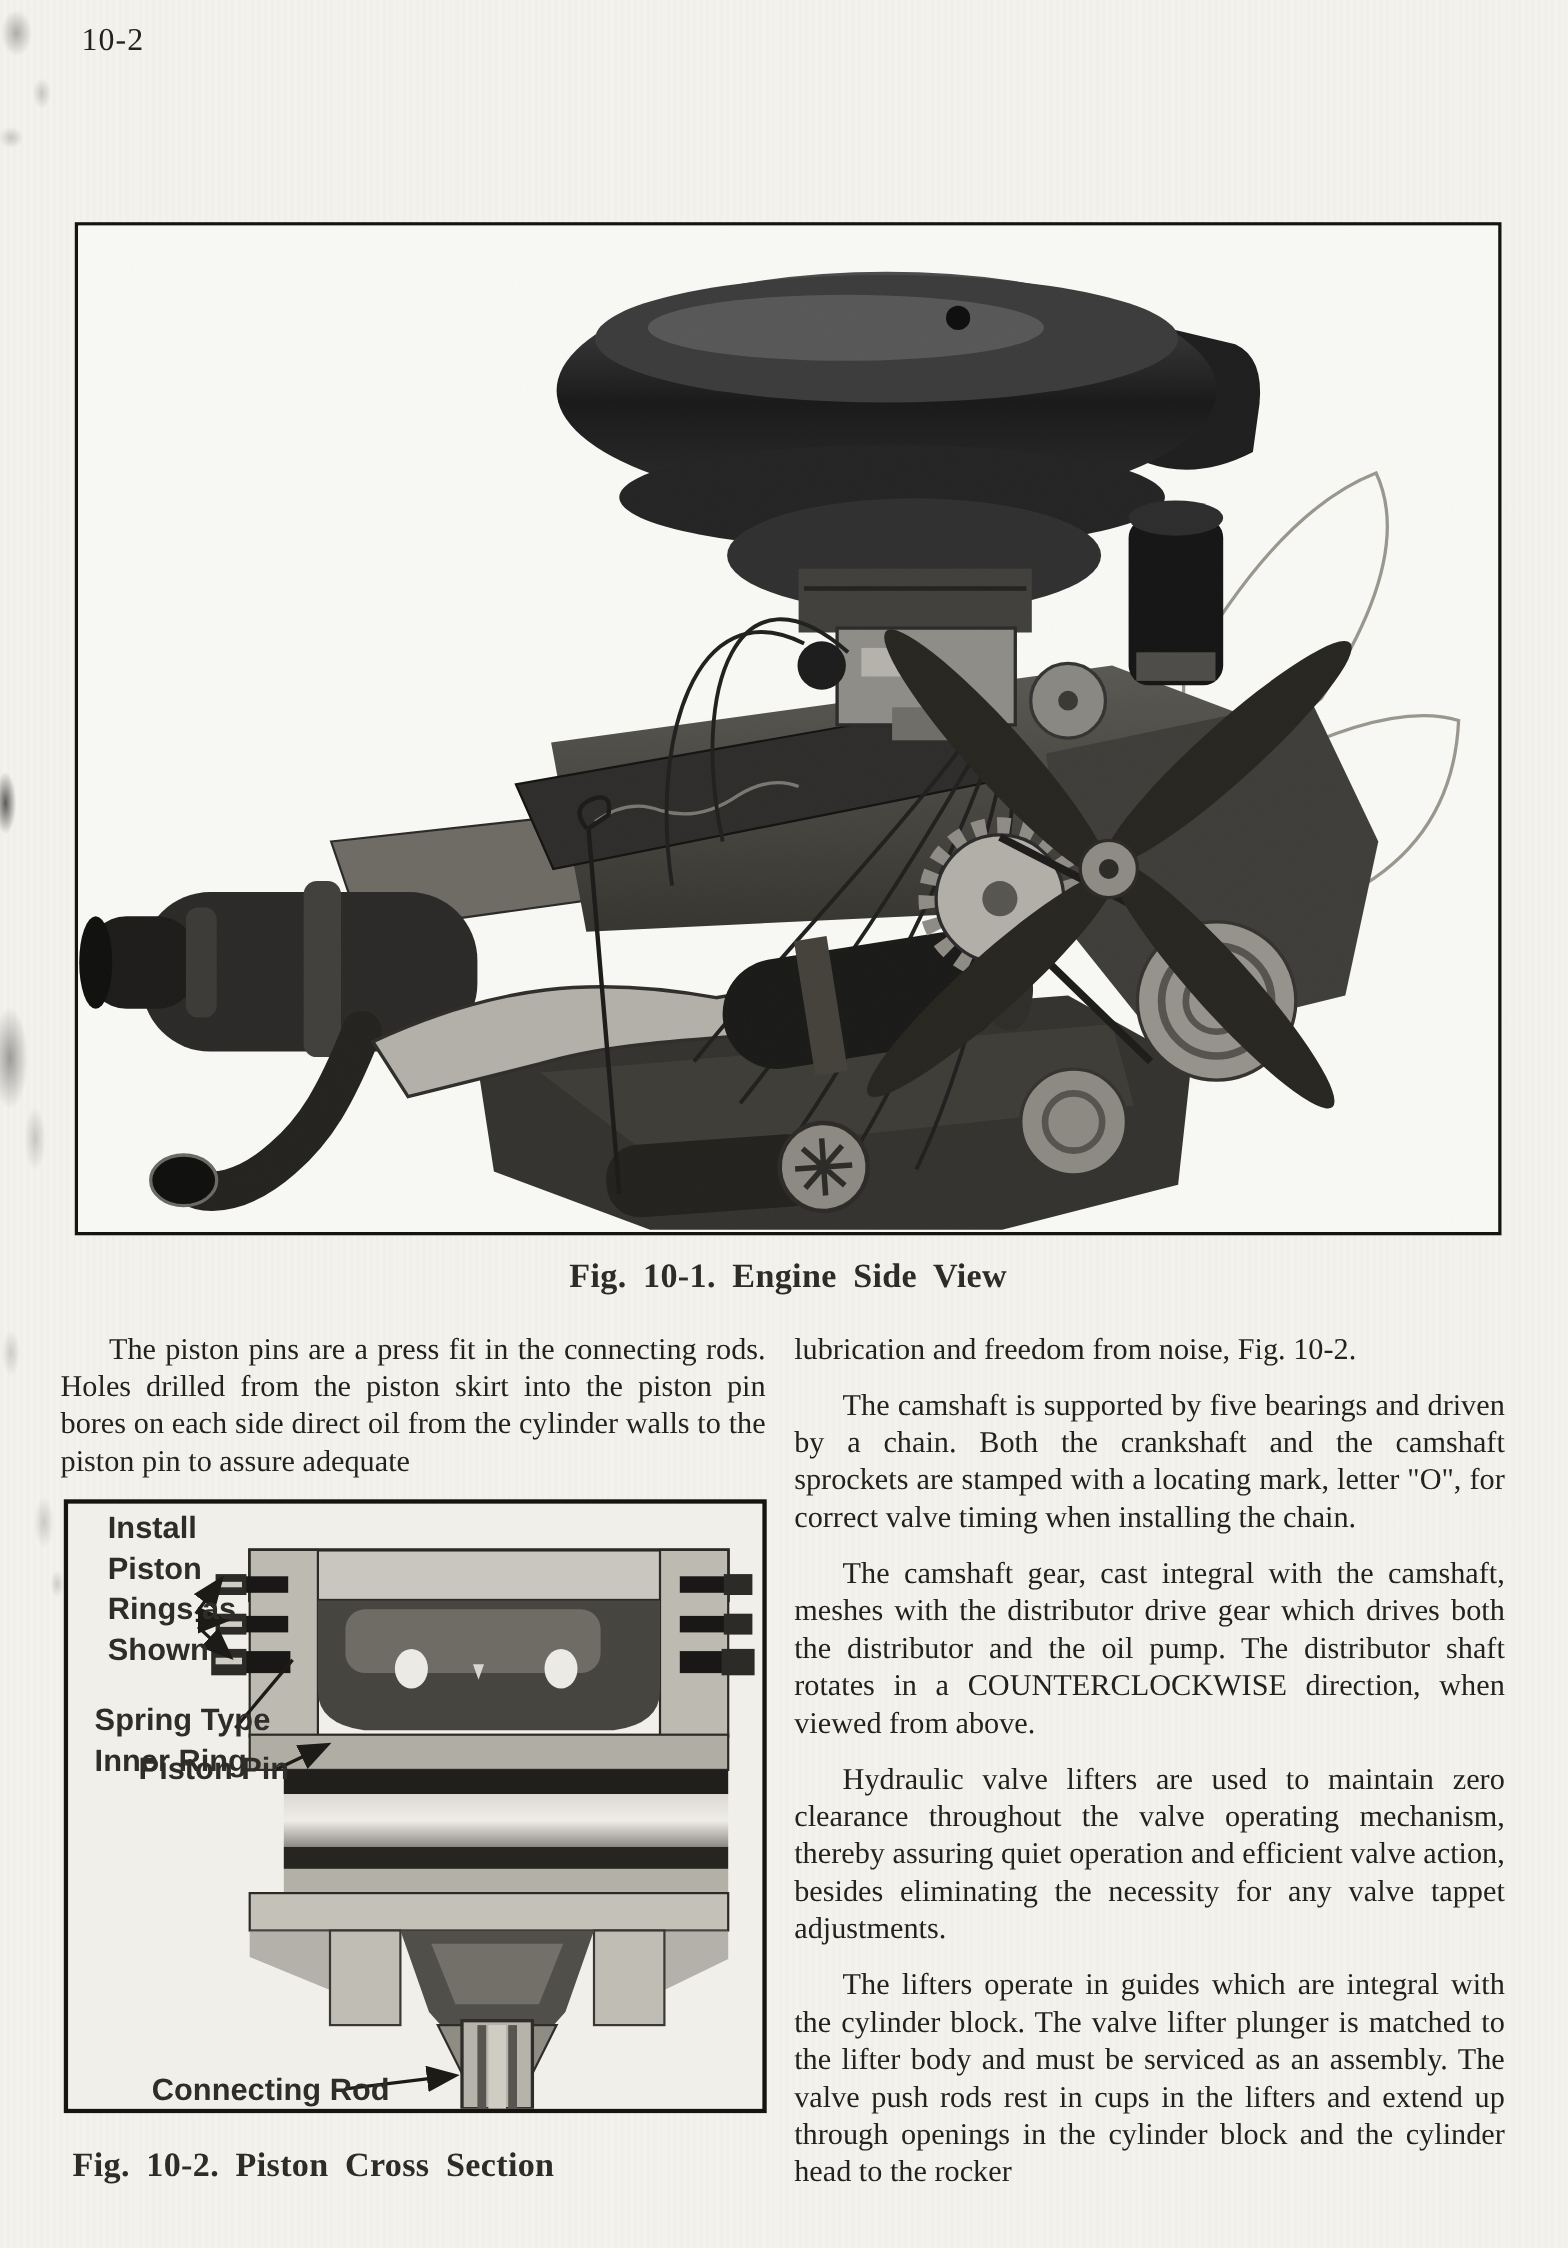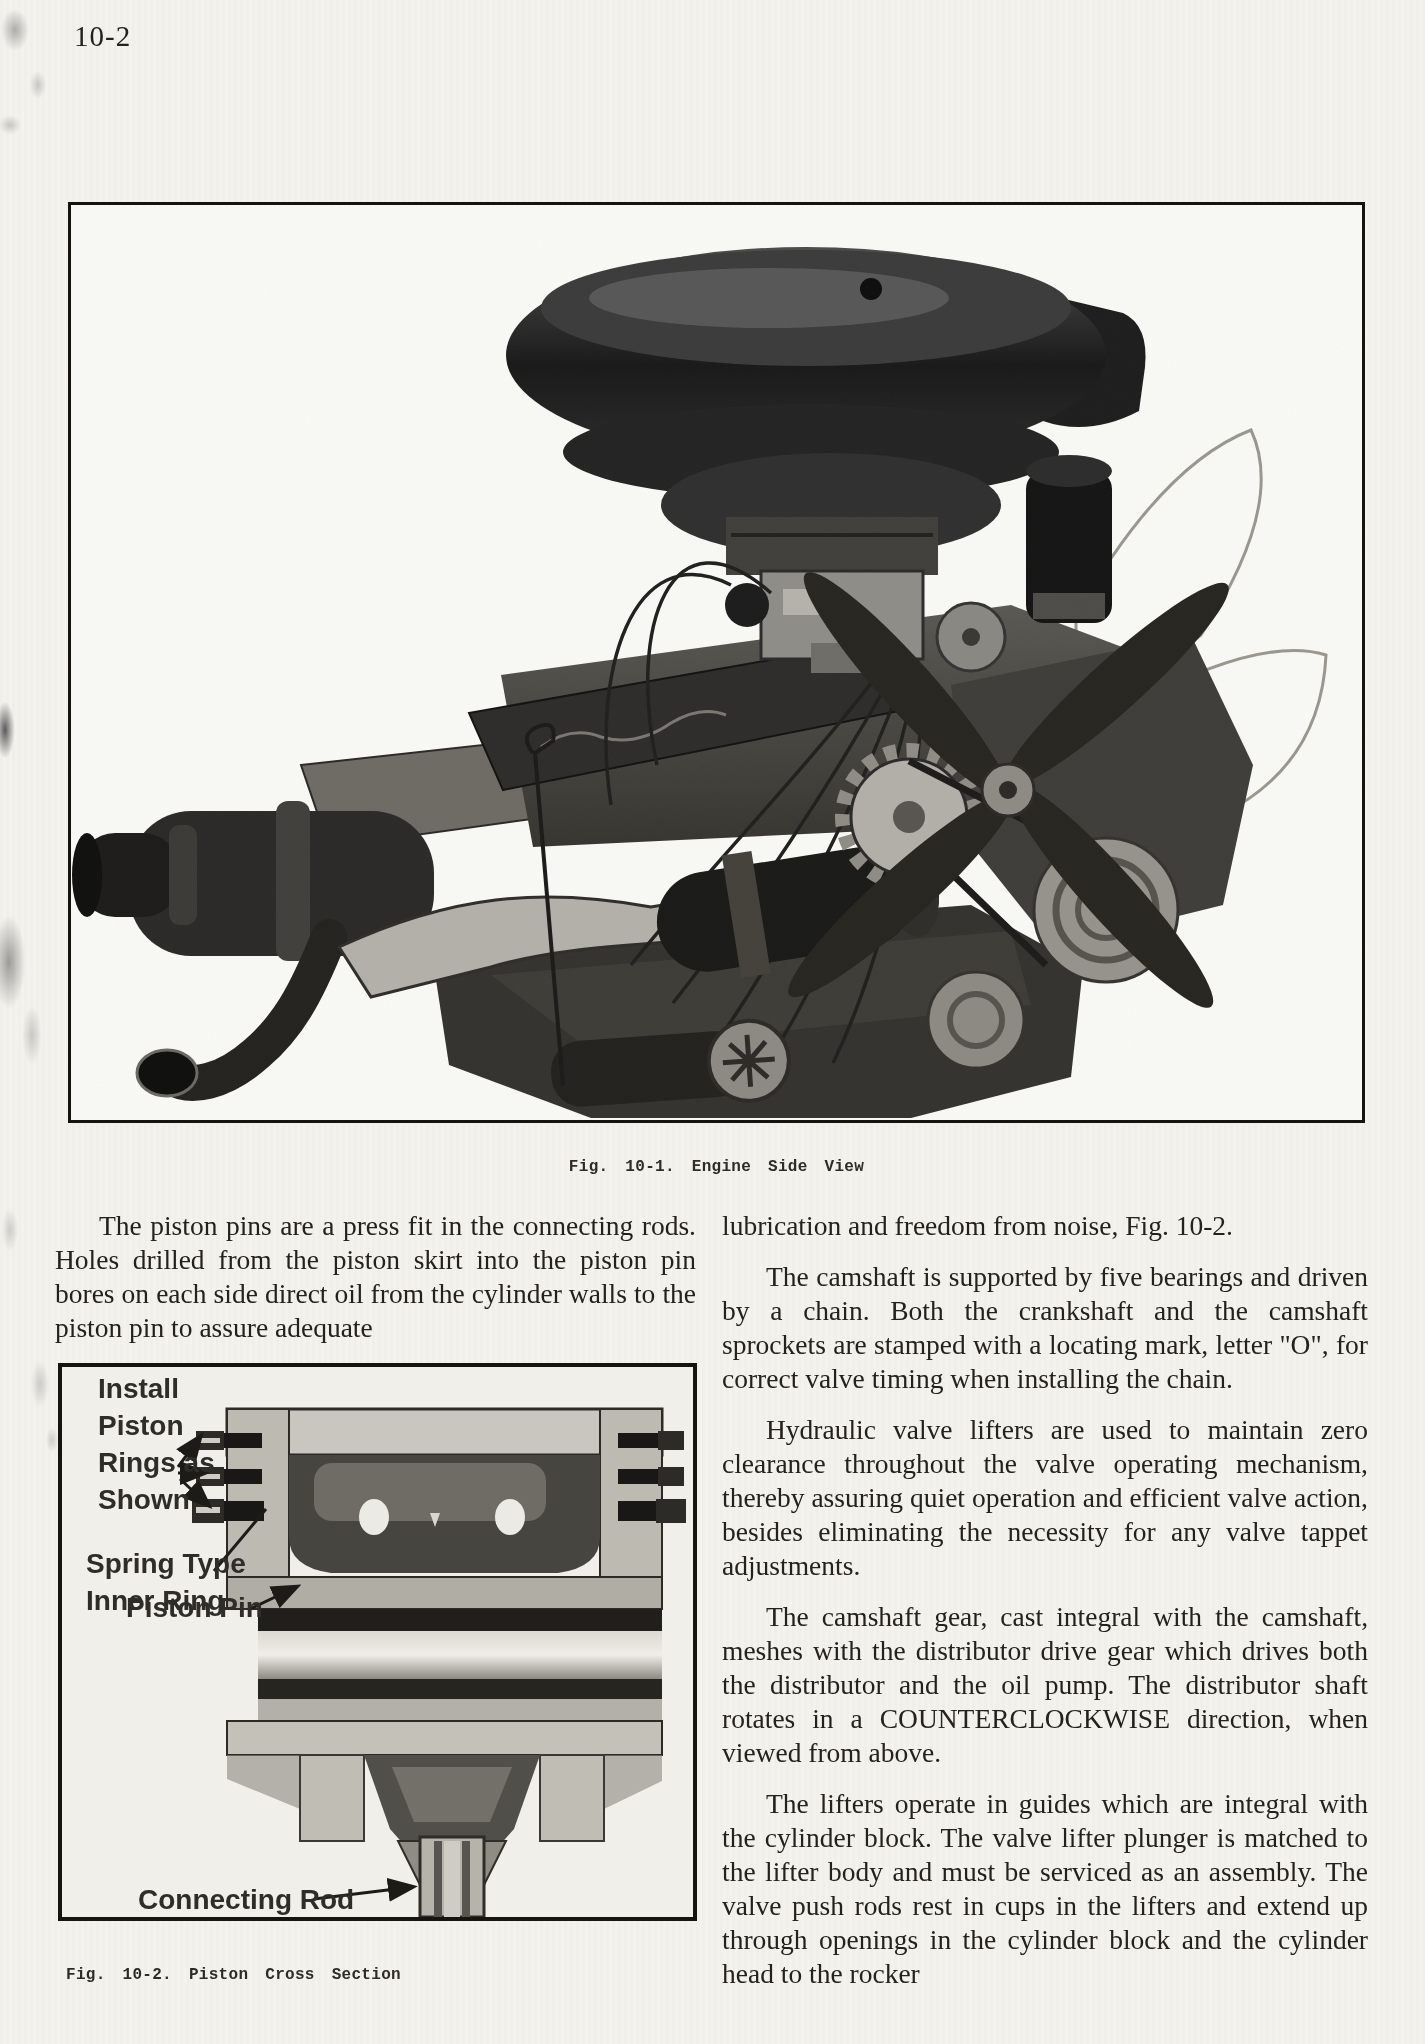--- a/index.html
+++ b/index.html
@@ -13,22 +13,22 @@
   .page-number{position:absolute;top:20px;left:74px;font-size:29px;letter-spacing:1px;}
   .title{position:absolute;top:62px;left:0;width:1425px;margin:0;text-align:center;
          font-family:"Liberation Sans",sans-serif;font-weight:bold;font-size:35px;
          letter-spacing:0.5px;word-spacing:14px;color:#1c1b17;}
   figure{margin:0;padding:0;}
   .fig1{position:absolute;left:68px;top:202px;width:1291px;height:915px;
         border:3px solid #15140f;background:#fafaf7;}
   .fig2{position:absolute;left:58px;top:1363px;width:631px;height:550px;
         border:4px solid #15140f;background:#f1efe9;}
   .fig1 svg,.fig2 svg{display:block;width:100%;height:100%;}
-  .caption{position:absolute;font-family:Liberation Mono, monospace;font-weight:bold;
-           font-size:16px;color:#2e2c28;word-spacing:7px;letter-spacing:0.3px;margin-top:16px;}
+  .caption{position:absolute;font-family:Liberation Serif, serif;font-weight:bold;
+           font-size:31px;color:#2e2c28;word-spacing:7px;letter-spacing:0.3px;}
   .cap1{left:68px;width:1297px;top:1142px;text-align:center;}
   .cap2{left:66px;width:639px;top:1950px;text-align:left;}
   .col{position:absolute;font-size:27.5px;line-height:34px;text-align:justify;}
   .col-left{left:55px;top:1193px;width:641px;}
   .col-right{left:722px;top:1193px;width:646px;}
   .col p{margin:16px 0 17px 0;text-indent:44px;}
   .col p.noindent{text-indent:0;}
   
   .fig-label{position:absolute;font-family:"Liberation Sans",sans-serif;font-weight:bold;
              font-size:28px;line-height:37px;color:#2f2d29;}
@@ -293,18 +293,18 @@
     <div class="fig-label lbl-install">Install Piston Rings as Shown</div>
     <div class="fig-label lbl-spring">Spring Type Inner Ring</div>
     <div class="fig-label lbl-pin">Piston Pin</div>
     <div class="fig-label lbl-rod">Connecting Rod</div>
   </figure>
   <div class="caption cap2">Fig. 10-2. Piston Cross Section</div>
 
   <div class="col col-right">
       <p class="noindent">lubrication and freedom from noise, Fig. 10-2.</p>
       <p>The camshaft is supported by five bearings and driven by a chain. Both the crankshaft and the camshaft sprockets are stamped with a locating mark, letter "O", for correct valve timing when installing the chain.</p>
+      <p>The camshaft gear, cast integral with the camshaft, meshes with the distributor drive gear which drives both the distributor and the oil pump. The distributor shaft rotates in a COUNTERCLOCKWISE direction, when viewed from above.</p>
       <p>Hydraulic valve lifters are used to maintain zero clearance throughout the valve operating mechanism, thereby assuring quiet operation and efficient valve action, besides eliminating the necessity for any valve tappet adjustments.</p>
-      <p>The camshaft gear, cast integral with the camshaft, meshes with the distributor drive gear which drives both the distributor and the oil pump. The distributor shaft rotates in a COUNTERCLOCKWISE direction, when viewed from above.</p>
       <p>The lifters operate in guides which are integral with the cylinder block. The valve lifter plunger is matched to the lifter body and must be serviced as an assembly. The valve push rods rest in cups in the lifters and extend up through openings in the cylinder block and the cylinder head to the rocker</p>
     </div>
 
 </div>
 
 </body></html>

